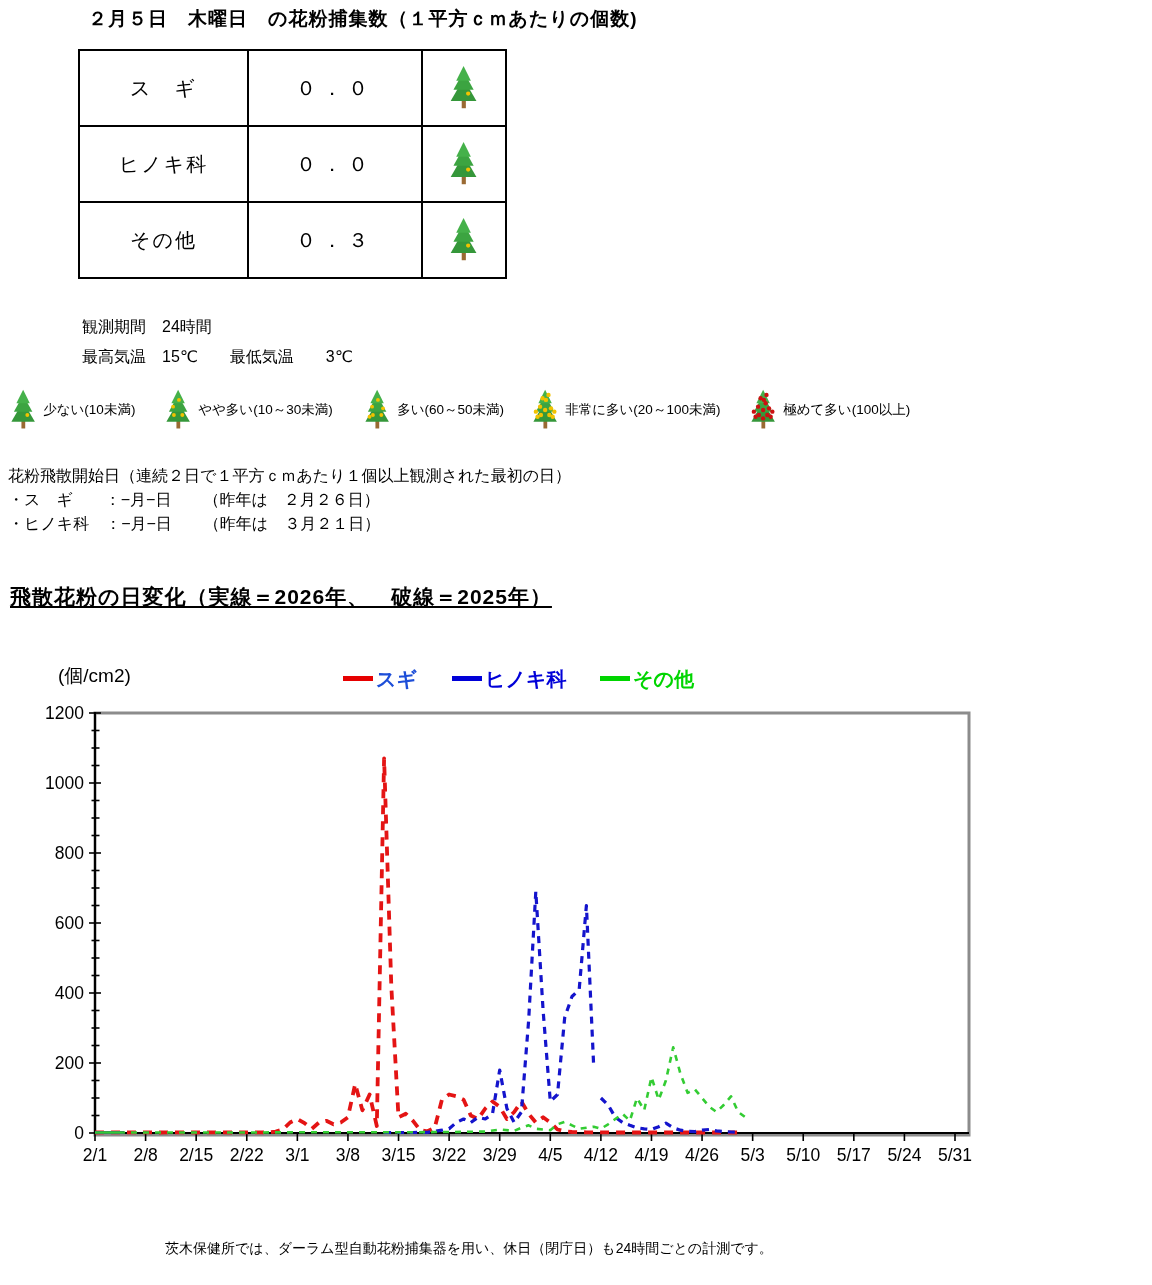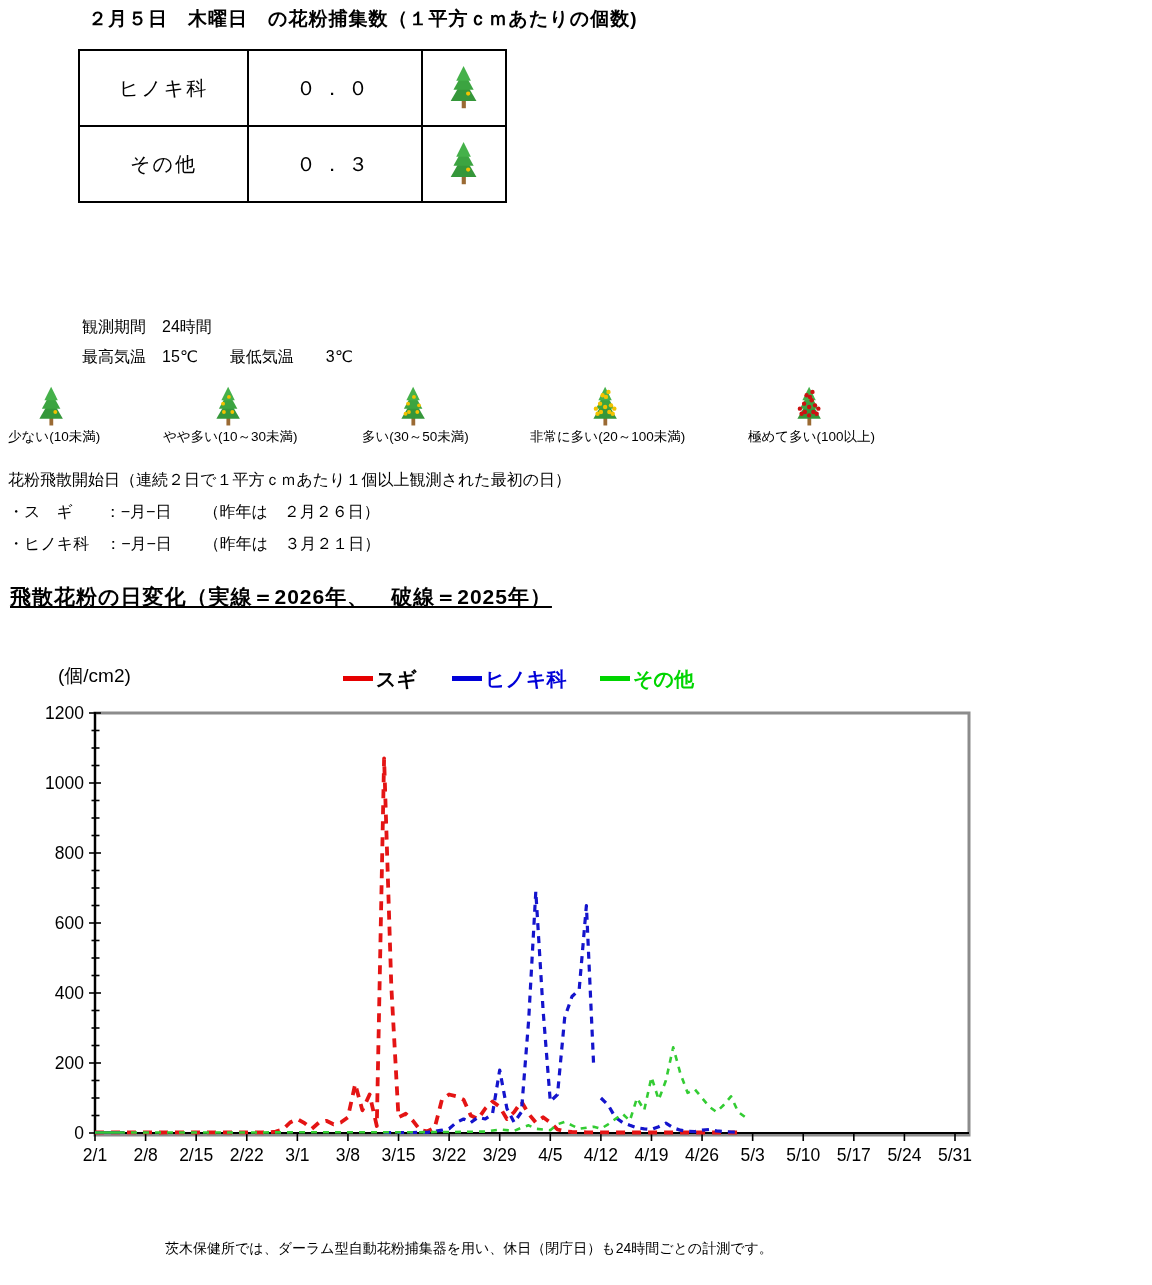--- a/index.html
+++ b/index.html
@@ -16,25 +16,25 @@
     border:2px solid #000;height:72px;text-align:center;vertical-align:middle;
     font-size:20px;background:#fff;
   }
   td.c-label{width:165px;letter-spacing:2px;}
   td.c-value{width:170px;letter-spacing:6px;}
   td.c-icon{width:80px;}
   .tree-wrap svg{display:block;margin:0 auto;}
   
   .obs{left:82px;top:312px;font-size:16px;line-height:30px;white-space:pre;}
   
-  .scale-item{top:386px;display:flex;align-items:center;height:48px;flex-direction:column;}
+  .scale-item{top:386px;display:flex;align-items:center;height:48px;}
   .scale-item .tree-wrap{margin-right:5px;display:flex;align-items:flex-end;}
   .scale-item .lbl{font-size:13.5px;white-space:nowrap;}
   
-  .onset{left:8px;top:464px;font-size:16px;line-height:32px;white-space:pre;}
+  .onset{left:8px;top:464px;font-size:16px;line-height:24px;white-space:pre;}
   
   .chart-heading{left:10px;top:583px;font-size:21px;font-weight:bold;letter-spacing:1px;text-decoration:underline;}
   .unit-label{left:58px;top:663px;font-size:19px;}
   .cl-item{top:666px;font-size:20px;font-weight:bold;white-space:nowrap;}
   .cl-swatch{display:inline-block;width:30px;height:5px;vertical-align:middle;margin-right:3px;margin-bottom:4px;}
   
   .footer{left:165px;top:1240px;font-size:14px;}
   #chart-svg{position:absolute;left:0;top:0;}
   .svg-txt{font-family:"Liberation Sans","DejaVu Sans",sans-serif;}
 </style>
@@ -120,20 +120,31 @@
     <polyline points="95.0,1132.5 123.9,1132.5" fill="none" stroke="#E41414" stroke-width="2.5" stroke-linejoin="round" stroke-linecap="butt"></polyline>
     <polyline points="95.0,1132.5 123.9,1132.5" fill="none" stroke="#1414CC" stroke-width="2.5" stroke-linejoin="round" stroke-linecap="butt"></polyline>
     <polyline points="95.0,1132.5 123.9,1132.5" fill="none" stroke="#33CC33" stroke-width="2.5" stroke-linejoin="round" stroke-linecap="butt"></polyline>
   </svg>
 
 <div class="abs page-title">２月５日　木曜日　の花粉捕集数（１平方ｃｍあたりの個数)</div>
 
 <table class="pollen-table">
   <tbody>
     <tr>
+      <td class="c-label">ス　ギ</td>
+      <td class="c-value">０．０</td>
+      <td class="c-icon"><span class="tree-wrap"><svg width="33.12" height="46" viewBox="0 0 36 50" xmlns="http://www.w3.org/2000/svg">
+    <rect x="16" y="35" width="4.5" height="12" fill="#9A6A33"></rect>
+    <polygon points="18,15 4,39 32,39" fill="#35973A"></polygon>
+    <polygon points="18,7 7,27 29,27" fill="#3CA441"></polygon>
+    <polygon points="18,1 10,17 26,17" fill="#45B14A"></polygon>
+    <circle cx="23" cy="31" r="2.3" fill="#F2C200"></circle>
+  </svg></span></td>
+    </tr>
+    <tr>
       <td class="c-label">ヒノキ科</td>
       <td class="c-value">０．０</td>
       <td class="c-icon"><span class="tree-wrap"><svg width="33.12" height="46" viewBox="0 0 36 50" xmlns="http://www.w3.org/2000/svg">
     <rect x="16" y="35" width="4.5" height="12" fill="#9A6A33"></rect>
     <polygon points="18,15 4,39 32,39" fill="#35973A"></polygon>
     <polygon points="18,7 7,27 29,27" fill="#3CA441"></polygon>
     <polygon points="18,1 10,17 26,17" fill="#45B14A"></polygon>
     <circle cx="23" cy="31" r="2.3" fill="#F2C200"></circle>
   </svg></span></td>
     </tr>
@@ -189,21 +200,21 @@
     <polygon points="18,7 7,27 29,27" fill="#3CA441"></polygon>
     <polygon points="18,1 10,17 26,17" fill="#45B14A"></polygon>
     <circle cx="23" cy="31" r="2.3" fill="#F2C200"></circle>
         <circle cx="12" cy="21" r="2.3" fill="#F2C200"></circle>
         <circle cx="19" cy="13" r="2.3" fill="#F2C200"></circle>
         <circle cx="13" cy="31" r="2.3" fill="#F2C200"></circle>
         <circle cx="25" cy="23" r="2.3" fill="#F2C200"></circle>
         <circle cx="9" cy="33" r="2.3" fill="#F2C200"></circle>
   </svg>
     </span>
-  <span class="lbl">多い(30～50未満)</span>
+  <span class="lbl">多い(60～50未満)</span>
 </div>
 <div class="abs scale-item" style="left:530px">
   <span class="tree-wrap">
       <svg width="30.24" height="42" viewBox="0 0 36 50" xmlns="http://www.w3.org/2000/svg">
     <rect x="16" y="35" width="4.5" height="12" fill="#9A6A33"></rect>
     <polygon points="18,15 4,39 32,39" fill="#35973A"></polygon>
     <polygon points="18,7 7,27 29,27" fill="#3CA441"></polygon>
     <polygon points="18,1 10,17 26,17" fill="#45B14A"></polygon>
     <circle cx="23" cy="31" r="2.6" fill="#F2C200"></circle>
         <circle cx="12" cy="21" r="2.6" fill="#F2C200"></circle>
@@ -248,21 +259,21 @@
 </div>
 
 <div class="abs onset"><span>花粉飛散開始日（連続２日で１平方ｃｍあたり１個以上観測された最初の日）</span>
 <span>・ス　ギ　　：−月−日　　（昨年は　２月２６日）</span>
 <span>・ヒノキ科　：−月−日　　（昨年は　３月２１日）</span></div>
 
 <div class="abs chart-heading">飛散花粉の日変化（実線＝2026年、　破線＝2025年）</div>
 <div class="abs unit-label">(個/cm2)</div>
 
 <div class="abs cl-item" style="left:343px">
-  <span class="cl-swatch" style="background: rgb(230, 0, 0);"></span><span style="color: #000000;">スギ</span>
+  <span class="cl-swatch" style="background: rgb(230, 0, 0);"></span><span style="color: #1d4ed8;">スギ</span>
 </div>
 <div class="abs cl-item" style="left:452px">
   <span class="cl-swatch" style="background: rgb(0, 0, 216);"></span><span style="color: rgb(0, 0, 216);">ヒノキ科</span>
 </div>
 <div class="abs cl-item" style="left:600px">
   <span class="cl-swatch" style="background: rgb(0, 213, 0);"></span><span style="color: rgb(0, 213, 0);">その他</span>
 </div>
 
 <div class="abs footer">茨木保健所では、ダーラム型自動花粉捕集器を用い、休日（閉庁日）も24時間ごとの計測です。</div>
 

